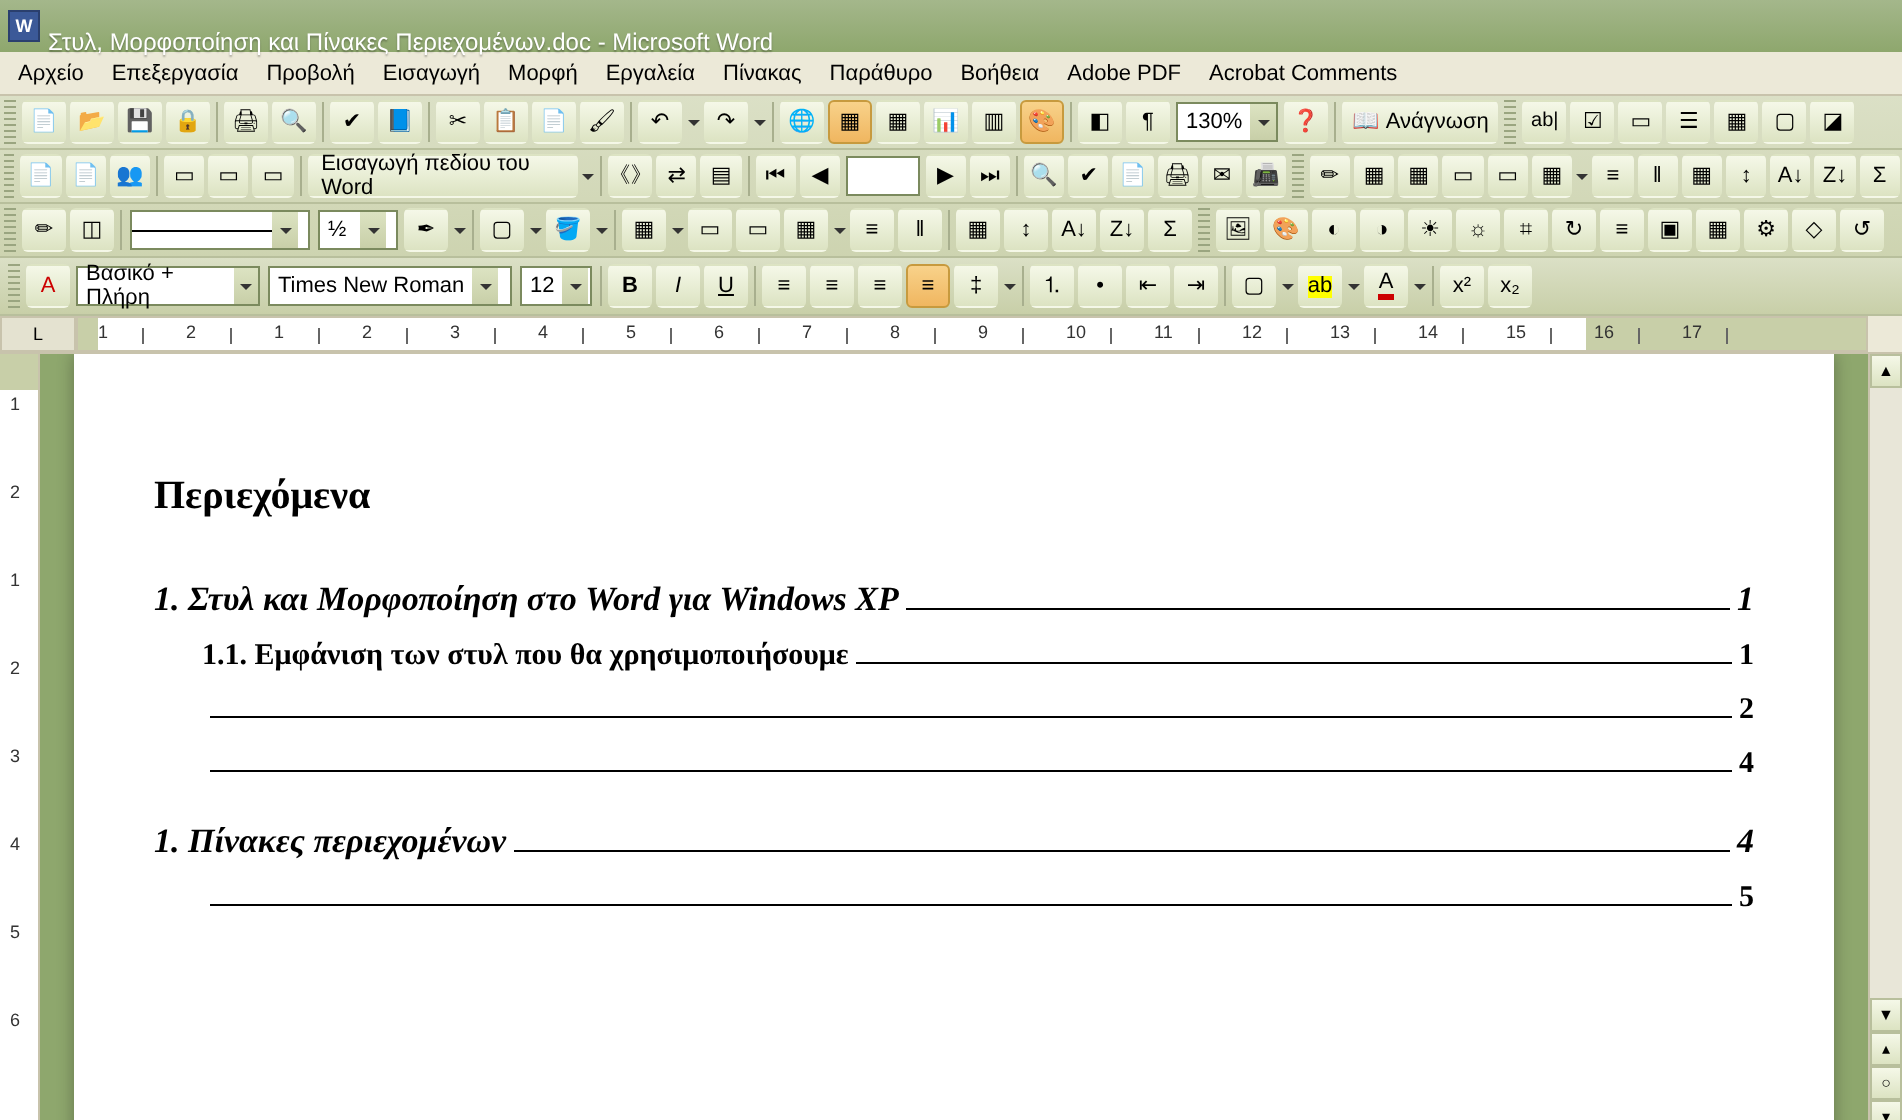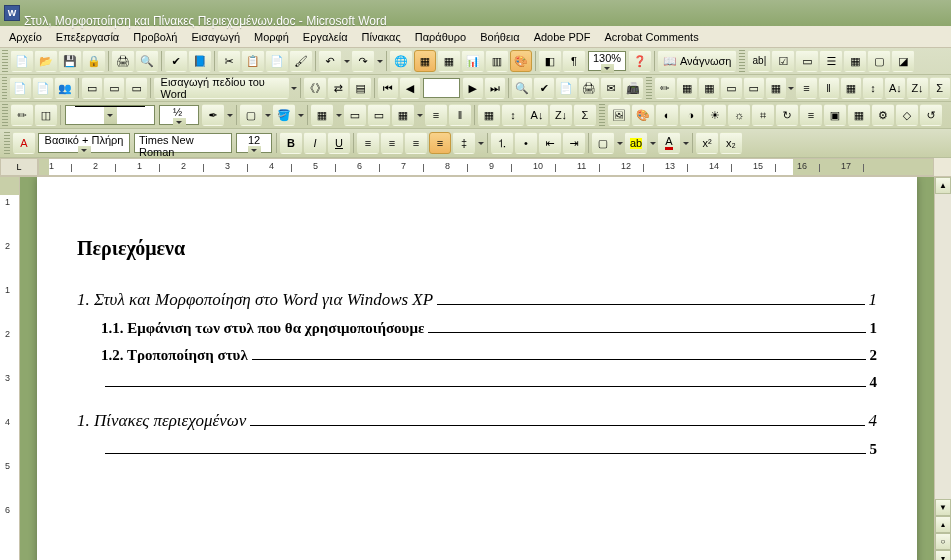--- a/index.html
+++ b/index.html
@@ -14,21 +14,21 @@
   .menubar { height:22px; background:#ece9d8; display:flex; align-items:center; padding:0 2px; border-bottom:1px solid #c8c3ac; }
   .menubar .item { padding:2px 7px; cursor:default; }
   
   
   .toolbars { background:linear-gradient(#dbe0c6,#c8cfa8); }
   .toolbar-row { display:flex; align-items:center; padding:2px 0; border-bottom:1px solid #b8bf9c; }
   .grip { width:6px; height:22px; margin:0 2px; background:repeating-linear-gradient(180deg,#9aa580 0 1px,transparent 1px 3px); cursor:move; }
   .tbtn { width:22px; height:22px; margin:0 1px; border:1px solid transparent; display:flex; align-items:center; justify-content:center; cursor:default; background:linear-gradient(#f5f8e8,#dce3c2); border-radius:3px; }
   .tbtn.active { background:linear-gradient(#f8d28a,#f0b660); border-color:#c79a3e; }
   .tsep { width:1px; height:20px; background:#a8af8e; margin:0 2px; }
-  .tdrop { display:flex; align-items:center; height:20px; background:#fff; border:1px solid #7b8a5e; margin:0 2px; font-size:11px;flex-direction:column; }
+  .tdrop { display:flex; align-items:center; height:20px; background:#fff; border:1px solid #7b8a5e; margin:0 2px; font-size:11px; }
   .tdrop .val { padding:0 4px; min-width:20px; }
   .tdrop .ar { width:13px; height:18px; background:linear-gradient(#dce3c2,#c8cfa8); display:flex; align-items:center; justify-content:center; }
   .tdrop .ar::after { content:""; border:3px solid transparent; border-top-color:#333; margin-top:3px; }
   .tdarrow { width:9px; height:22px; display:flex; align-items:center; justify-content:center; }
   .tdarrow::after { content:""; border:3px solid transparent; border-top-color:#333; margin-top:3px; }
   
   
   .fmt-row { display:flex; align-items:center; padding:3px 2px; background:linear-gradient(#dbe0c6,#c8cfa8); border-bottom:1px solid #b8bf9c; }
   
   
@@ -44,21 +44,21 @@
   .doc-area { display:flex; height:calc(560px - 26px - 22px - 104px - 18px); }
   .v-ruler { width:20px; background:#fff; border-right:1px solid #c8c3ac; position:relative; }
   .v-ruler .shade-t { position:absolute; left:0; right:0; top:0; height:18px; background:#c8cfa8; }
   .v-ruler .num { position:absolute; left:5px; font-size:9px; color:#333; }
   .doc-scroll { flex:1; background:#8ea76d; overflow:auto; position:relative; display:flex; justify-content:center; }
   .page { background:#fff; width:880px; min-height:600px; margin:0; padding:60px 40px 40px 40px; box-shadow:0 0 8px rgba(0,0,0,.3); }
   
   
   .toc-title { font-family:"Times New Roman",serif; font-size:20px; font-weight:bold; margin-bottom:30px; }
   .toc-row { font-family:"Times New Roman",serif; display:flex; align-items:baseline; margin:10px 0; }
-  .toc-row.h1 { font-size:17px; font-weight:normal; font-style:italic; margin-top:20px; }
+  .toc-row.h1 { font-size:17px; font-weight:bold; font-style:italic; margin-top:20px; }
   .toc-row.h2 { font-size:15px; font-weight:bold; padding-left:24px; }
   .toc-row .txt { white-space:nowrap; }
   .toc-row .fill { flex:1; border-bottom:1px solid #000; margin:0 4px 2px 4px; min-width:20px; }
   .toc-row .pg { white-space:nowrap; }
   
   
   .vscroll { width:17px; background:#ece9d8; border-left:1px solid #c8c3ac; display:flex; flex-direction:column; }
   .vscroll .btn { height:17px; background:linear-gradient(#f5f8e8,#dce3c2); border:1px solid #b8bf9c; display:flex; align-items:center; justify-content:center; font-size:8px; }
   .vscroll .track { flex:1; background:#e8e6d8; }
   
@@ -427,21 +427,21 @@
 
   <div class="fmt-row">
     <div class="grip"></div>
     <div class="tbtn">
         <span class="ic" style="color:#c00;">A</span>
       </div>
     <div class="tdrop" style="width:92px;">
         <span class="val">Βασικό + Πλήρη</span>
         <span class="ar"></span>
       </div>
-    <div class="tdrop" style="width:98px;">
+    <div class="tdrop" style="width:122px;">
         <span class="val">Times New Roman</span>
         <span class="ar"></span>
       </div>
     <div class="tdrop" style="width:36px;">
         <span class="val">12</span>
         <span class="ar"></span>
       </div>
     <div class="tsep"></div>
     <div class="tbtn">
         <b>B</b>
@@ -572,21 +572,20 @@
             <span class="txt">1. Στυλ και Μορφοποίηση στο Word για Windows XP</span>
             <span class="fill"></span>
             <span class="pg">1</span>
           </div>
           <div class="toc-row h2">
             <span class="txt">1.1. Εμφάνιση των στυλ που θα χρησιμοποιήσουμε</span>
             <span class="fill"></span>
             <span class="pg">1</span>
           </div>
           <div class="toc-row h2">
-            <span class="txt">1.2. Τροποποίηση στυλ</span>
             <span class="fill"></span>
             <span class="pg">2</span>
           </div>
           <div class="toc-row h2">
             <span class="fill"></span>
             <span class="pg">4</span>
           </div>
           <div class="toc-row h1">
             <span class="txt">1. Πίνακες περιεχομένων</span>
             <span class="fill"></span>

